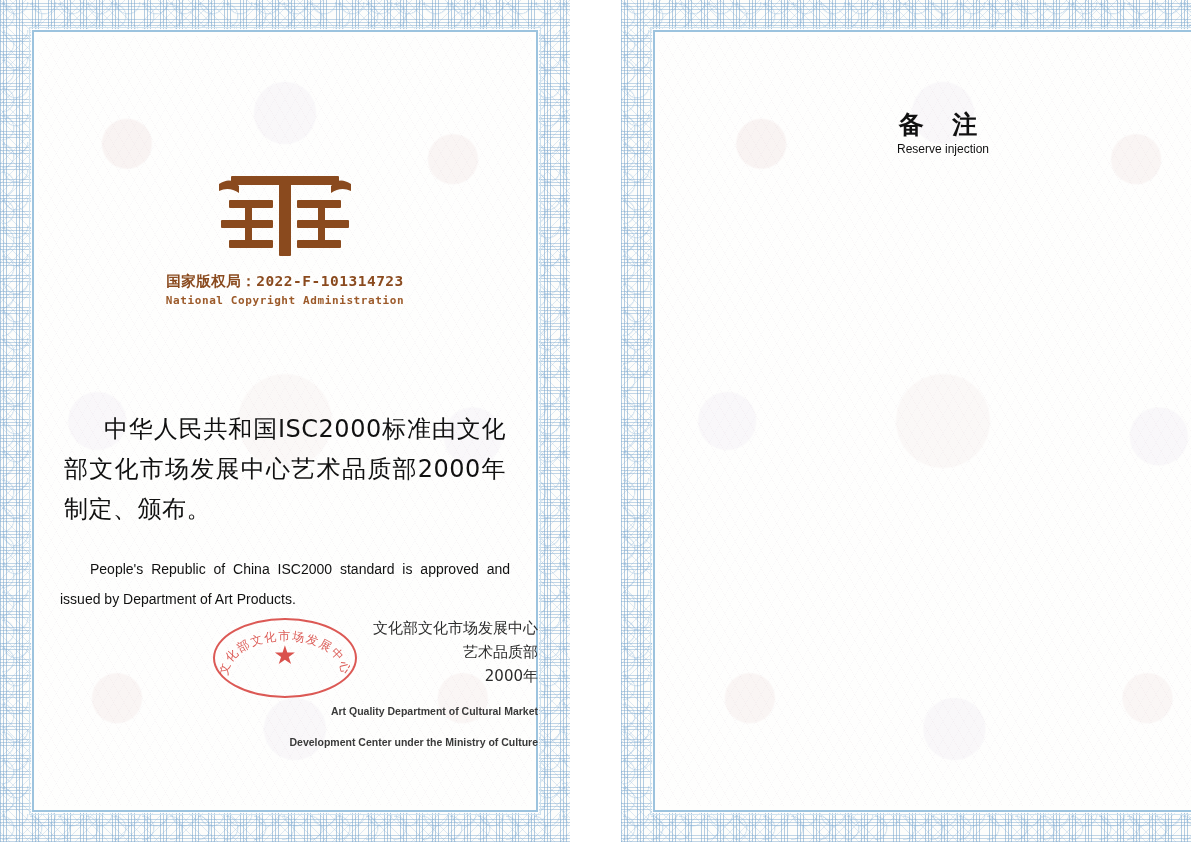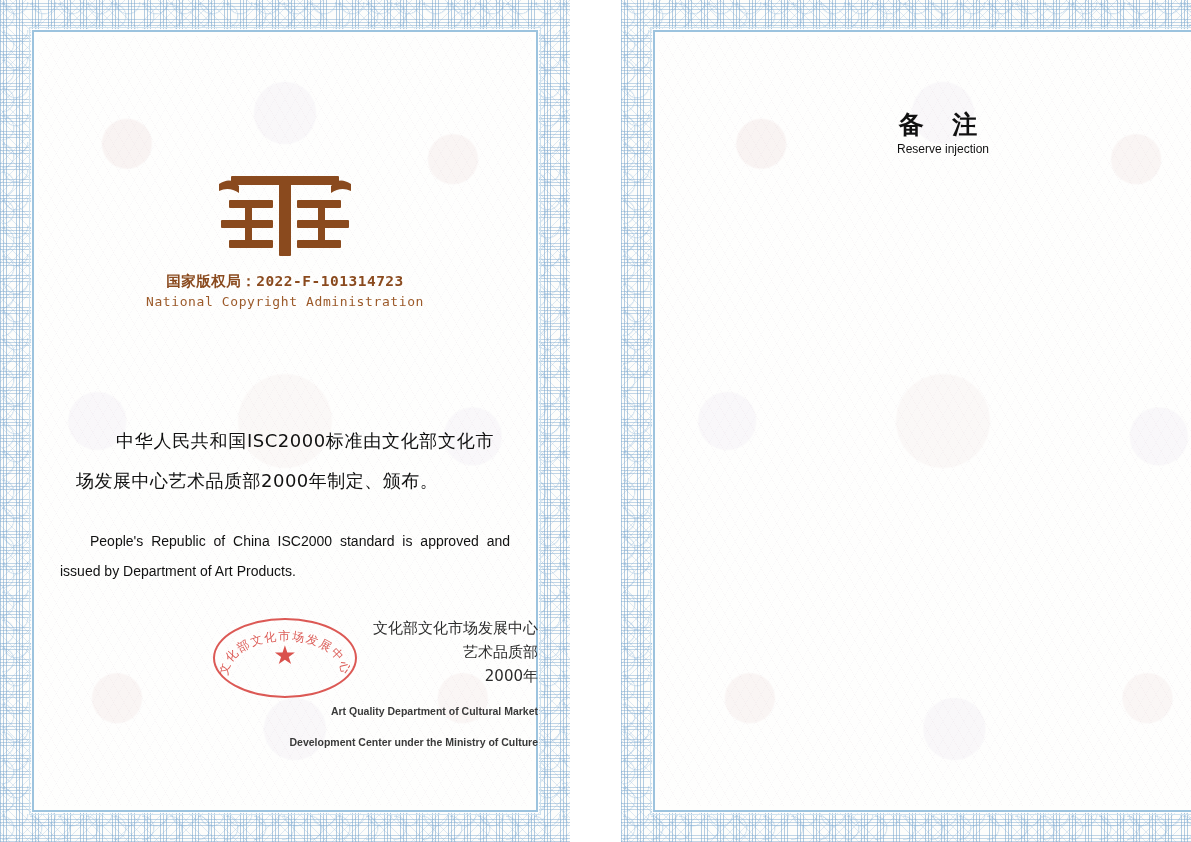--- a/index.html
+++ b/index.html
@@ -127,42 +127,42 @@
     margin-top: 10px;
     font-family: "DejaVu Sans Mono", monospace;
     font-size: 14.5px;
     letter-spacing: 0.5px;
     color: #8a4a1e;
     font-weight: 700;
   }
   .emblem-en {
     margin-top: 3px;
     font-family: "DejaVu Sans Mono", monospace;
-    font-size: 13px;
+    font-size: 11px;
     letter-spacing: 0.6px;
     color: #9c5a2a;
-    font-weight: 400;
+    font-weight: 700;
   }
 
   
   .body-block {
     position: absolute;
     top: 375px;
     left: 28px;
     right: 28px;
   }
   .para-cn {
     font-family: "DejaVu Sans", sans-serif;
-    font-size: 18px;
+    font-size: 24px;
     line-height: 40px;
     color: #111111;
     text-align: justify;
     text-align-last: left;
     text-indent: 40px;
-    margin: 16px;
+    margin: 4px;
     letter-spacing: 0.5px;
   }
   .para-en {
     margin: 25px 0 0 0;
     font-family: "Liberation Sans", sans-serif;
     font-size: 14px;
     line-height: 30px;
     color: #111111;
     text-align: justify;
     text-indent: 30px;

